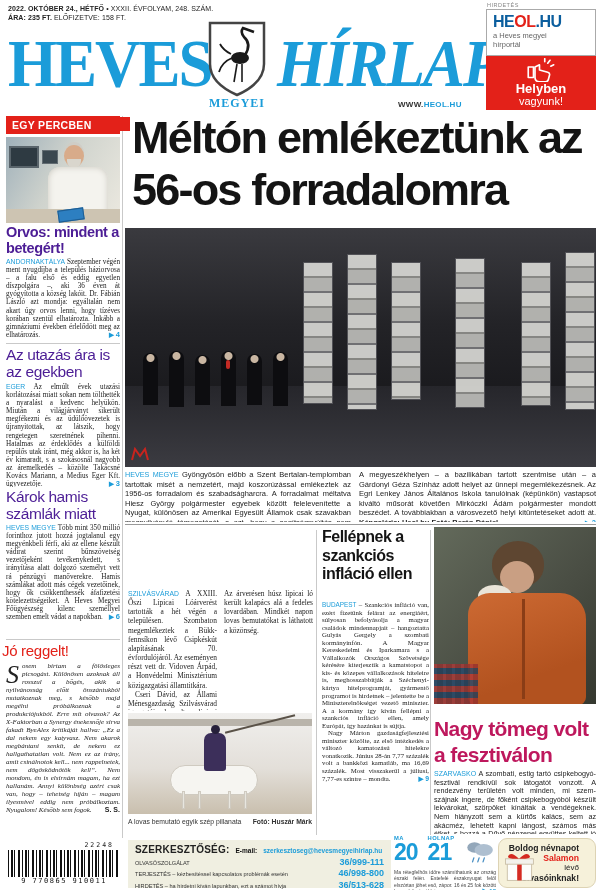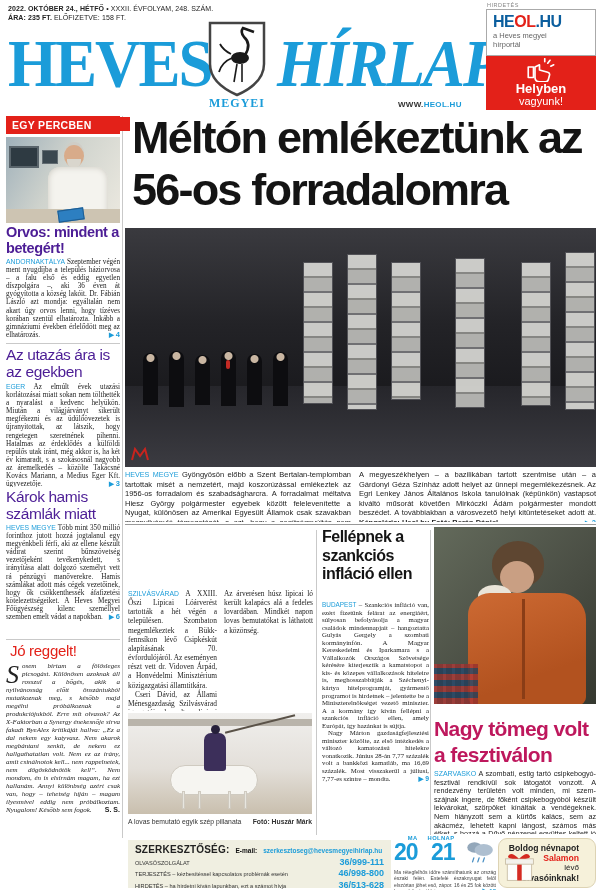--- a/index.html
+++ b/index.html
@@ -31,21 +31,21 @@
 
   
   .rail-divider{left:122px;top:116px;width:1px;height:722px;background:#c9c9c9}
   .banner{left:6px;top:116px;width:114px;height:18px;background:#e32119;color:#fff;font-weight:bold;font-size:10.5px;line-height:18px;padding-left:6px;letter-spacing:.3px}
   .rail-h{left:6px;width:114px;font-size:14.5px;line-height:15.5px;letter-spacing:-.4px;color:#4c1d95}
   .rail-body{left:6px;width:114px;font-family:"Liberation Serif",serif;font-size:7.2px;line-height:8.1px;text-align:justify;color:#1b1b1b;overflow:hidden}
   .kk{color:#1b9cd9;font-weight:normal;font-family:"Liberation Sans",sans-serif;font-size:6.8px}
   .jump{float:right;color:#1b9cd9;font-weight:bold;font-family:"Liberation Sans",sans-serif;font-size:7.5px;margin-left:3px;white-space:nowrap}
   .jump::before{content:"▶ ";font-size:6.5px}
   .hrule{left:6px;width:114px;height:1px;background:#c9c9c9}
-  .jo-h{left:10px;top:642px;width:114px;font-size:15px;color:#e32119;letter-spacing:-.3px}
+  .jo-h{left:2px;top:642px;width:114px;font-size:15px;color:#e32119;letter-spacing:-.3px}
   .jo-body{left:6px;top:662px;width:114px;height:176px;font-family:"Liberation Serif",serif;font-style:italic;font-size:7px;line-height:8px;text-align:justify;color:#222;overflow:hidden}
   .dropcap{float:left;font-size:26px;line-height:22px;padding:2px 3px 0 0;font-style:italic;color:#222}
   .sig{float:right;font-family:"Liberation Sans",sans-serif;font-style:normal;font-weight:bold;font-size:7px;color:#222}
 
   
   .bc{left:8px;top:841px;width:112px}
   .bc-top{text-align:right;font-family:"DejaVu Sans Mono",monospace;font-size:6.5px;letter-spacing:2px;color:#222;padding-right:6px}
   .bc-bars{height:27px;margin-top:1px;background:repeating-linear-gradient(90deg,#111 0 1px,#fff 1px 3px,#111 3px 5px,#fff 5px 6px,#111 6px 7px,#fff 7px 10px,#111 10px 12px,#fff 12px 14px)}
   .bc-digits{font-family:"DejaVu Sans Mono",monospace;font-size:7px;letter-spacing:1.5px;color:#111;text-align:center}
 
@@ -102,21 +102,21 @@
   .f-row1{display:flex;align-items:baseline;gap:6px}
   .f-title{font-size:10px;font-weight:bold;color:#222;letter-spacing:.2px}
   .f-email-label{font-size:6.5px;font-weight:bold;color:#111}
   .f-email{font-size:6.5px;font-weight:bold;color:#1b9cd9}
   .f-row{display:flex;justify-content:space-between;align-items:baseline;margin-top:1.5px}
   .f-label{font-size:5.6px;color:#333}
   .f-phone{font-size:9px;font-weight:bold;color:#1b9cd9}
 
   .weather{left:394px;top:835px;width:102px}
   .w-cols{display:flex;gap:10px;align-items:flex-start}
-  .w-day{text-align:right}
+  .w-day{text-align:left}
   .w-label{font-size:5.8px;font-weight:bold;color:#1b9cd9;letter-spacing:.4px}
   .w-temp{font-size:23px;font-weight:bold;color:#1b9cd9;line-height:22px;letter-spacing:-1px}
   .w-cloud{width:36px;height:30px;margin-top:2px}
   .w-text{margin-top:2px;font-size:5px;line-height:6.4px;color:#444;text-align:justify}
   .w-text .jump{font-size:6px}
 
   .nameday{left:498px;top:838px;width:98px;height:50px;background:#f6f1da;border:1px solid #ddd3b4;border-radius:9px;padding:4px 16px 3px 6px;text-align:right}
   .nd-gift{position:absolute;left:2px;top:8px;width:36px;height:38px}
   .nd-l1{font-size:8.6px;font-weight:bold;color:#222;line-height:10px}
   .nd-name{font-size:8.6px;font-weight:bold;color:#e32119;line-height:10px}
@@ -208,20 +208,25 @@
     <span class="jump"><b>6</b></span>
   </p>
 
   <div class="abs hrule" style="top:639px"></div>
   <div class="abs jo-h">Jó reggelt!</div>
   <p class="abs jo-body">
     <span class="dropcap">S</span><span>osem bírtam a fölösleges picsogást. Különösen azoknak áll rosszul a bőgés, akik a nyilvánosság előtt önszántukból mutatkoznak meg, s később majd megélni próbálkoznak a produkciójukból. Erre mit olvasok? Az X-Faktorban a Synergy énekesnője sírva fakadt ByeAlex kritikáját hallva: „Ez a dal nekem egy katyvasz. Nem akarok megbántani senkit, de nekem ez hallgathatatlan volt. Nem ez az irány, amit csinálnotok kell... nem rappelnetek, nem dögösködnötök kell”. Nem mondom, én is elsírnám magam, ha ezt hallanám. Annyi különbség azért csak van, hogy – tehetség híján – magam ilyesmivel eddig nem próbálkoztam. Nyugalom! Később sem fogok.</span>
     <span class="sig">S. S.</span>
   </p>
 
+  <div class="abs bc">
+    <div class="bc-top">22248</div>
+    <div class="bc-bars"></div>
+    <div class="bc-digits">9 770865 910011</div>
+  </div>
 
   <div class="abs red-sq"></div>
   <h1 class="abs lead-h">Méltón emlékeztünk az 56-os forradalomra</h1>
 
   <div class="abs photo lead-photo">
     <div class="lp-floor"></div>
     <div class="lp-panel" style="left:178px;height:142px"></div>
     <div class="lp-panel" style="left:222px;height:156px;top:26px"></div>
     <div class="lp-panel" style="left:266px;height:138px"></div>
     <div class="lp-panel" style="left:330px;height:150px;top:30px"></div>

